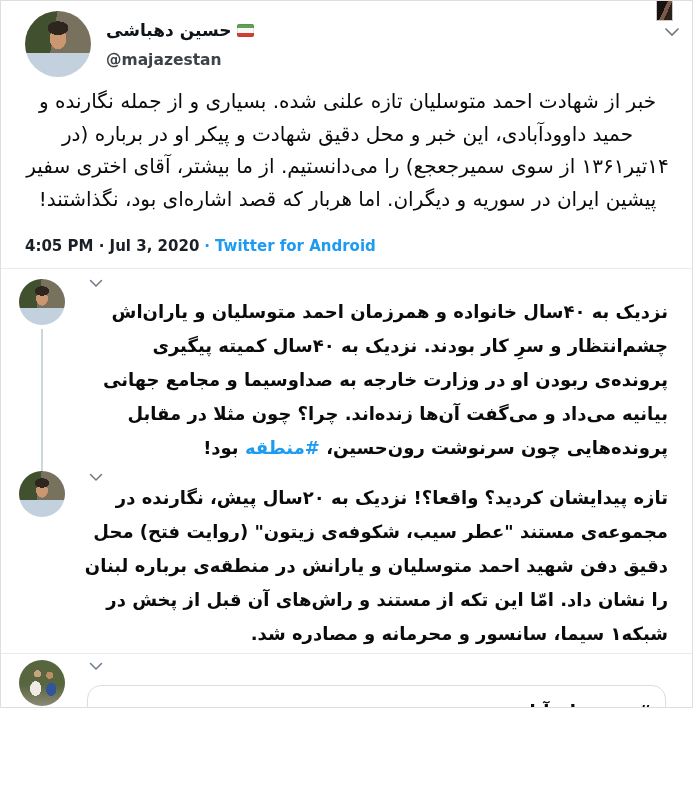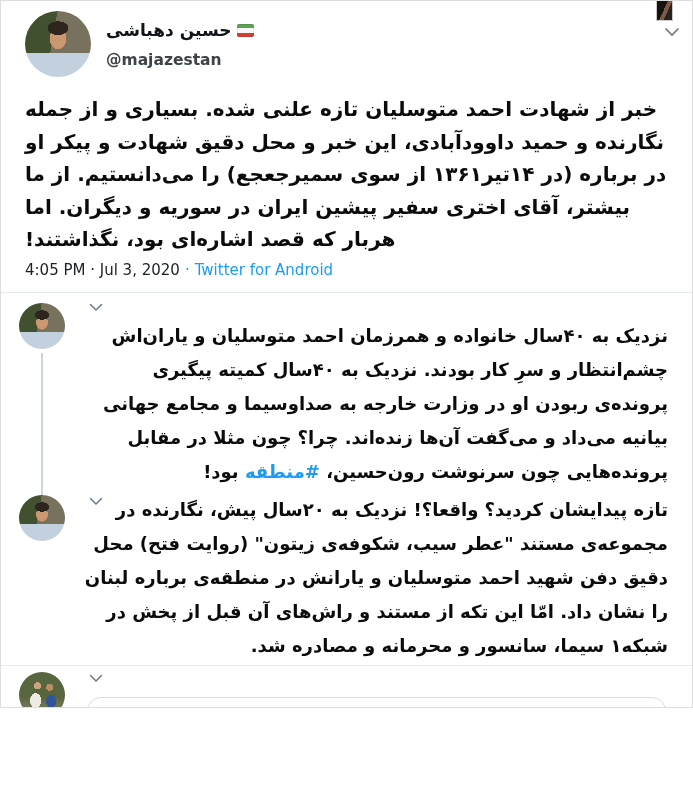--- a/index.html
+++ b/index.html
@@ -30,45 +30,45 @@
   }
   .author-block{margin-left:15px;padding-top:9px;}
   .name-row{display:flex;align-items:center;gap:6px;font-size:17px;font-weight:bold;color:#0f1419;line-height:20px;}
   .iran-flag{display:inline-block;width:17px;height:13px;border-radius:2px;
     background:linear-gradient(to bottom,#5ea152 0 28%,#f7f7f5 28% 70%,#d33e33 70% 100%);
     box-shadow:0 0 0 1px rgba(0,0,0,.08) inset;}
   .handle{font-size:15.5px;font-weight:600;color:#3d4449;margin-top:11px;line-height:19px;}
   .chevron{position:absolute;line-height:0;}
   .chevron-main{right:12px;top:26px;}
   .tweet-text{
-    direction:rtl;text-align:left;font-size:20px;line-height:32.5px;
-    font-weight:bold;margin-top:16px;color:#0b0b0b;
+    direction:rtl;text-align:center;font-size:20px;line-height:32.5px;
+    font-weight:normal;margin-top:8px;color:#0b0b0b;
   }
-  .meta-row{margin-top:1px;height:26px;display:flex;align-items:center;gap:5px;
-    font-size:15px;font-weight:normal;color:#1b2026;}
+  .meta-row{margin-top:18px;height:26px;display:flex;align-items:center;gap:5px;
+    font-size:15px;font-weight:bold;color:#1b2026;}
   .meta-sep{color:#1d9bf0;}
   .meta-source{color:#1d9bf0;text-decoration:none;}
   .tiny-thumb{position:absolute;right:20px;top:-2px;width:15px;height:21px;
     background:linear-gradient(115deg,#17120f 0 48%,#7a5a49 48% 66%,#2b211b 66% 100%);
     box-shadow:0 0 0 1px #c9c9c9;}
   .divider{height:1px;background:#e8ebee;}
   .d1{margin-top:9px;}
   
   .reply{position:relative;padding:10px 24px 2px 80px;}
   .avatar-sm{width:46px;height:46px;position:absolute;left:18px;top:10px;}
   .chevron-reply{left:88px;top:10px;}
   .reply-text{
     direction:rtl;text-align:right;font-size:18px;line-height:34px;
     font-weight:bold;margin-top:16px;color:#0b0b0b;
   }
   .thread-line{position:absolute;left:40px;top:60px;bottom:-12px;width:2px;background:#ccd6dd;}
   .reply2{padding-top:2px;}
   .reply2 .avatar-sm{top:4px;}
   .reply2 .chevron-reply{top:6px;}
-  .reply2 .reply-text{margin-top:0;}
+  .reply2 .reply-text{margin-top:12px;}
   .reply3{padding-top:6px;padding-bottom:0;}
   .reply3 .avatar-sm{top:6px;}
   .reply3 .chevron-reply{top:8px;}
   .link{color:#1d9bf0;text-decoration:none;}
   
   .quote-box{
     margin:25px 2px 0 6px;border:1px solid #d7dee4;border-radius:14px;
     padding:9px 13px 24px;direction:rtl;text-align:right;
     font-size:18px;line-height:33px;font-weight:bold;color:#0b0b0b;
   }

